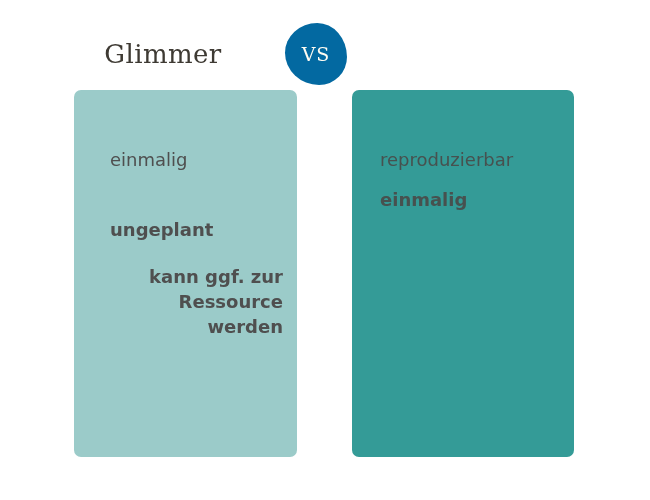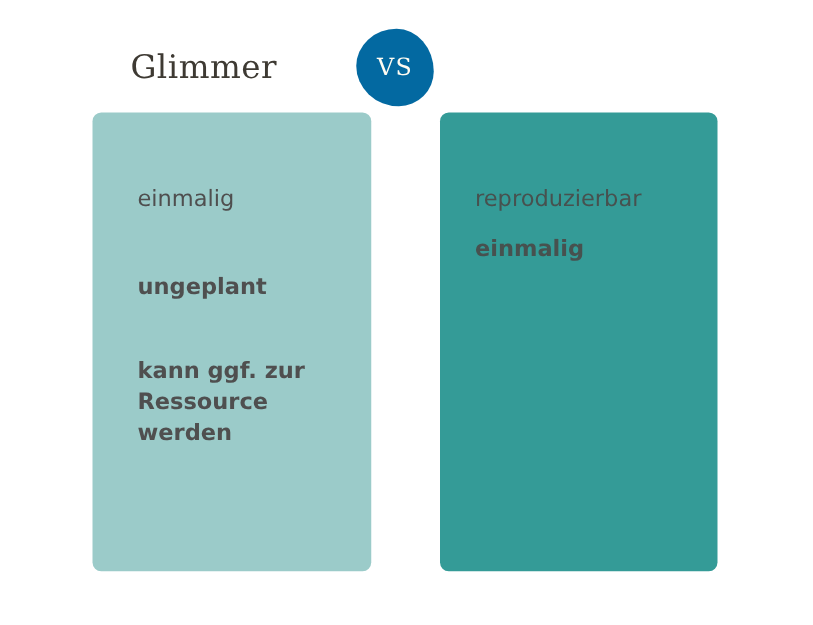--- a/index.html
+++ b/index.html
@@ -73,21 +73,21 @@
   }
 
   .item {
     font-size: 18px;
     line-height: 25px;
   }
   .card.left  .item { color: #4f4f4f; }
   .card.right .item { color: #47514f; }
 
   .item + .item { margin-top: 45px; font-weight: bold; }
-  .card.left  .item:last-child { margin-top: 42px; }
+  .card.left  .item:last-child { margin-top: 22px; text-align: right; }
   .card.right .item:last-child { margin-top: 15px; }
 </style>
 </head>
 <body>
 
 <div class="canvas">
 
   <div class="title title-left">Glimmer</div>
 
   <div class="vs-badge">

